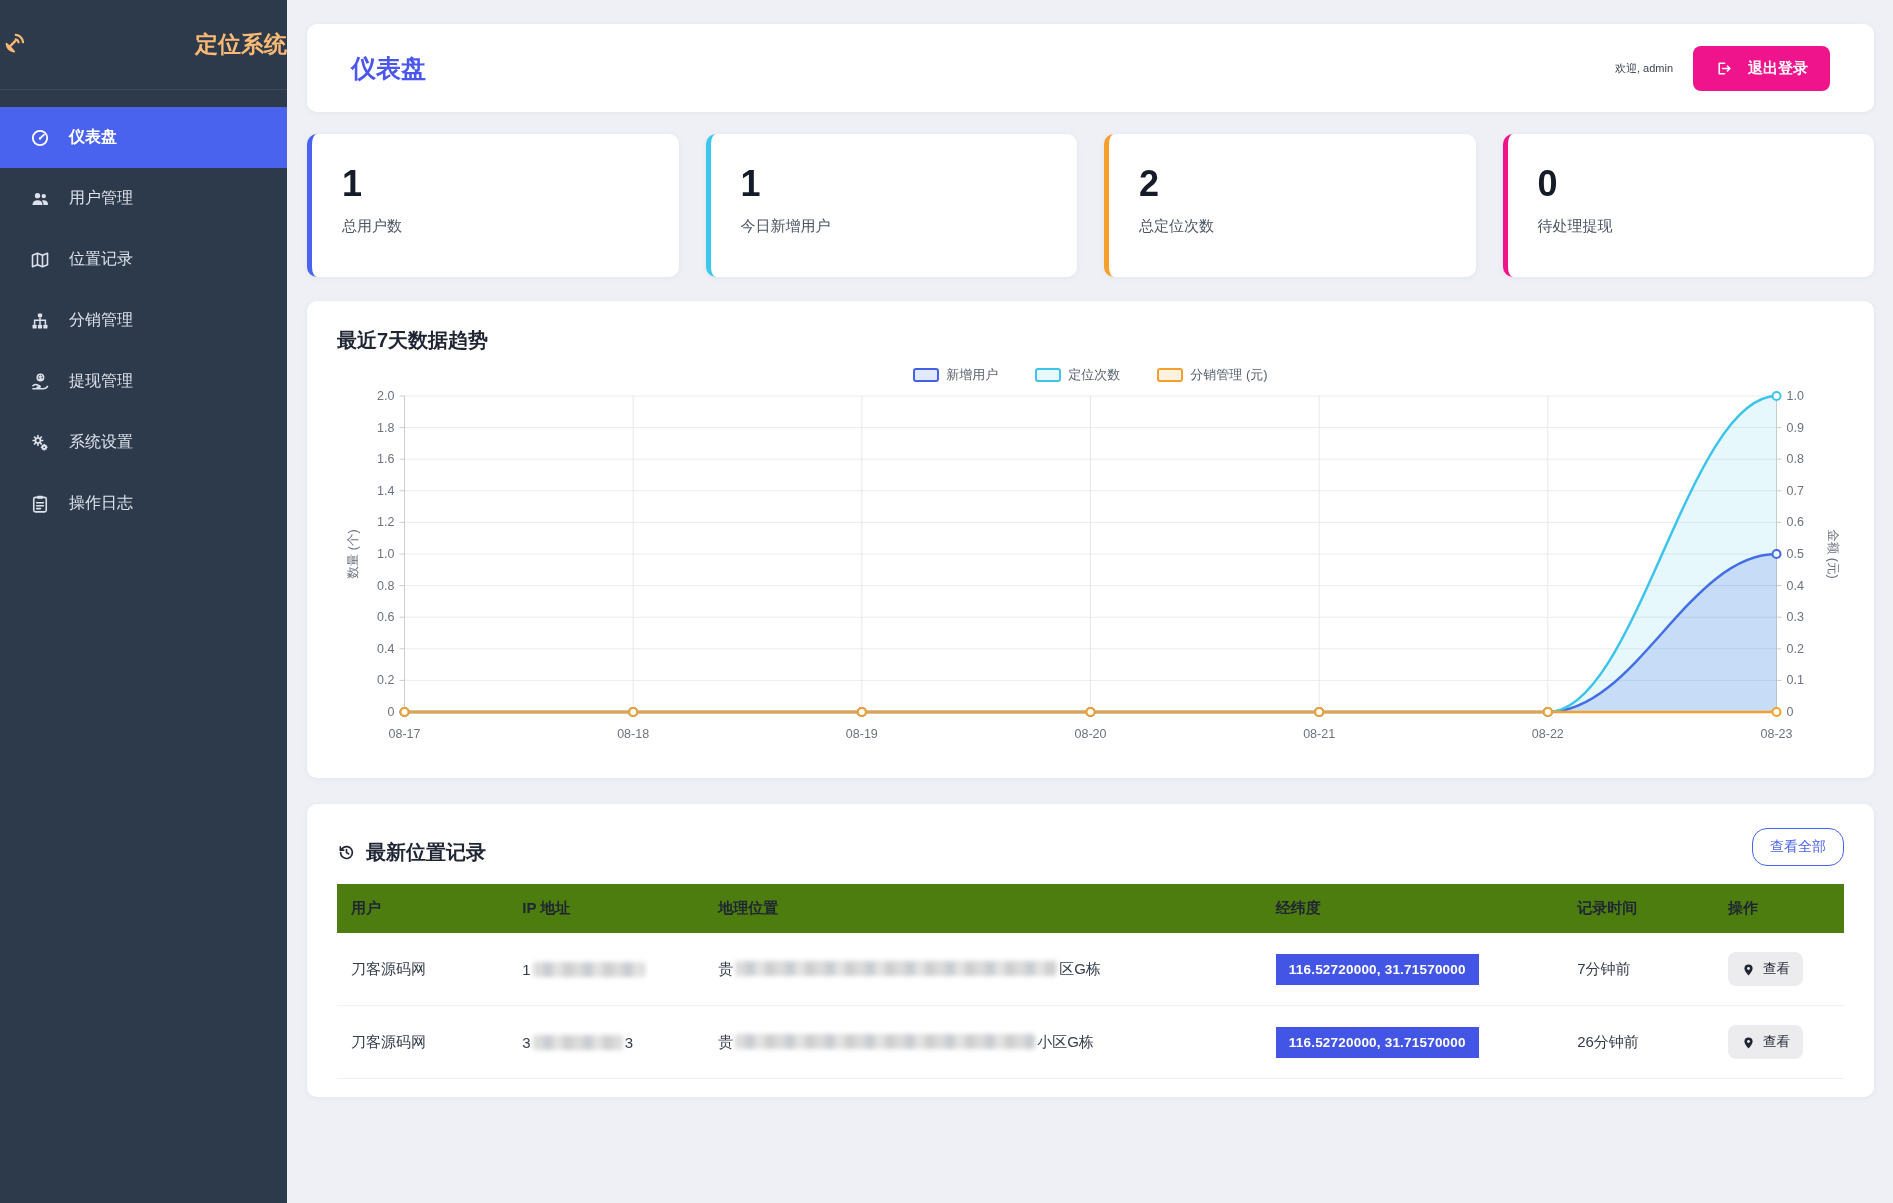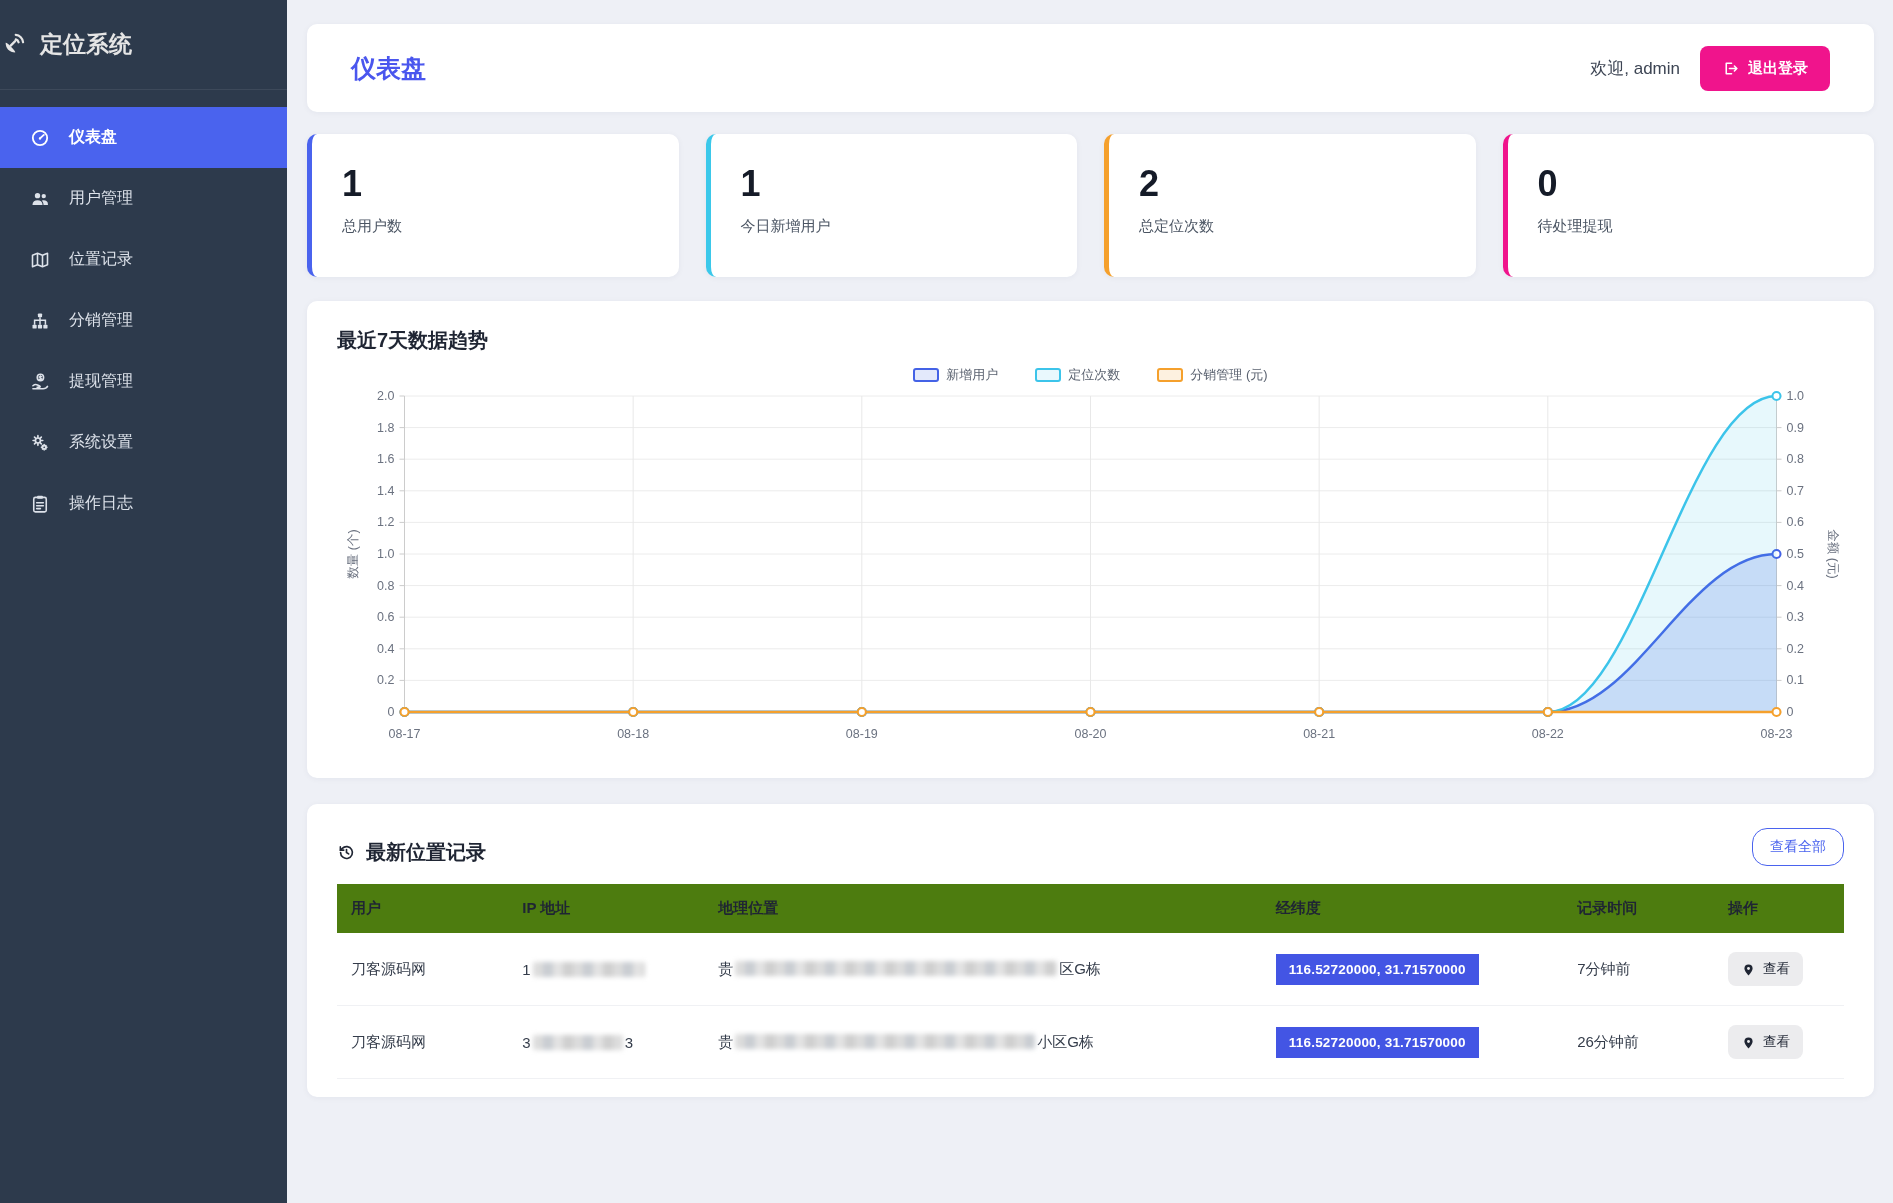--- a/index.html
+++ b/index.html
@@ -3,34 +3,34 @@
 <meta charset="utf-8">
 <style>
   *{margin:0;padding:0;box-sizing:border-box}
   html,body{width:1893px;height:1203px}
   body{background:#eef0f6;font-family:"Liberation Sans","DejaVu Sans",sans-serif;overflow:hidden}
   .icon{display:inline-flex;align-items:center;justify-content:center}
   .icon svg{width:20px;height:20px}
 
   
   .sidebar{position:fixed;left:0;top:0;width:287px;height:1203px;background:#2d3a4c;color:#e7eaf0;z-index:2}
-  .logo{height:90px;display:flex;align-items:center;justify-content:flex-start;gap:13px;font-size:23px;font-weight:bold;color:#e5e5e5;border-bottom:1px solid rgba(255,255,255,.08)}
+  .logo{height:90px;display:flex;align-items:center;justify-content:space-between;gap:13px;font-size:23px;font-weight:bold;color:#fdba74;border-bottom:1px solid rgba(255,255,255,.08)}
   .logo .icon svg{width:27px;height:27px}
   .menu{margin-top:17px}
   .menu-item{height:61px;display:flex;align-items:center;gap:19px;padding:0 30px;font-size:16px;color:#dde2ea;cursor:pointer}
   .menu-item.active{background:#4a63ee;color:#fff;font-weight:bold}
 
   
   .main{margin-left:287px;padding:24px 19px 0 20px}
   .card{background:#fff;border-radius:10px;box-shadow:0 1px 6px rgba(25,35,80,.05)}
   .header-card{height:88px;display:flex;align-items:center;justify-content:space-between;padding:0 44px}
   .page-title{font-size:25px;font-weight:bold;color:#4a56ee}
   .header-right{display:flex;align-items:center;gap:20px}
-  .welcome{font-size:17px;color:#3d4554}
-  .logout-btn{background:#f0148c;color:#fff;border:none;border-radius:8px;height:45px;padding:0 22px;font-size:15px;font-weight:bold;display:flex;align-items:center;gap:9px;cursor:pointer;font-family:inherit}
+  .welcome{font-size:11px;color:#3d4554}
+  .logout-btn{background:#f0148c;color:#fff;border:none;border-radius:8px;height:45px;padding:0 22px;font-size:15px;font-weight:bold;display:flex;align-items:center;gap:16px;cursor:pointer;font-family:inherit}
   .logout-btn .icon svg{width:17px;height:17px}
 
   
   .stats-grid{display:grid;grid-template-columns:repeat(4,1fr);gap:27px;margin-top:22px}
   .stat-card{border-left:5px solid #4a63ee;padding:30px 30px 28px;height:143px}
   .stat-value{font-size:36px;font-weight:bold;color:#151b28;line-height:1.1}
   .stat-label{font-size:15px;color:#4b5563;margin-top:13px}
 
   
   .chart-card{margin-top:24px;padding:26px 30px 16px}

